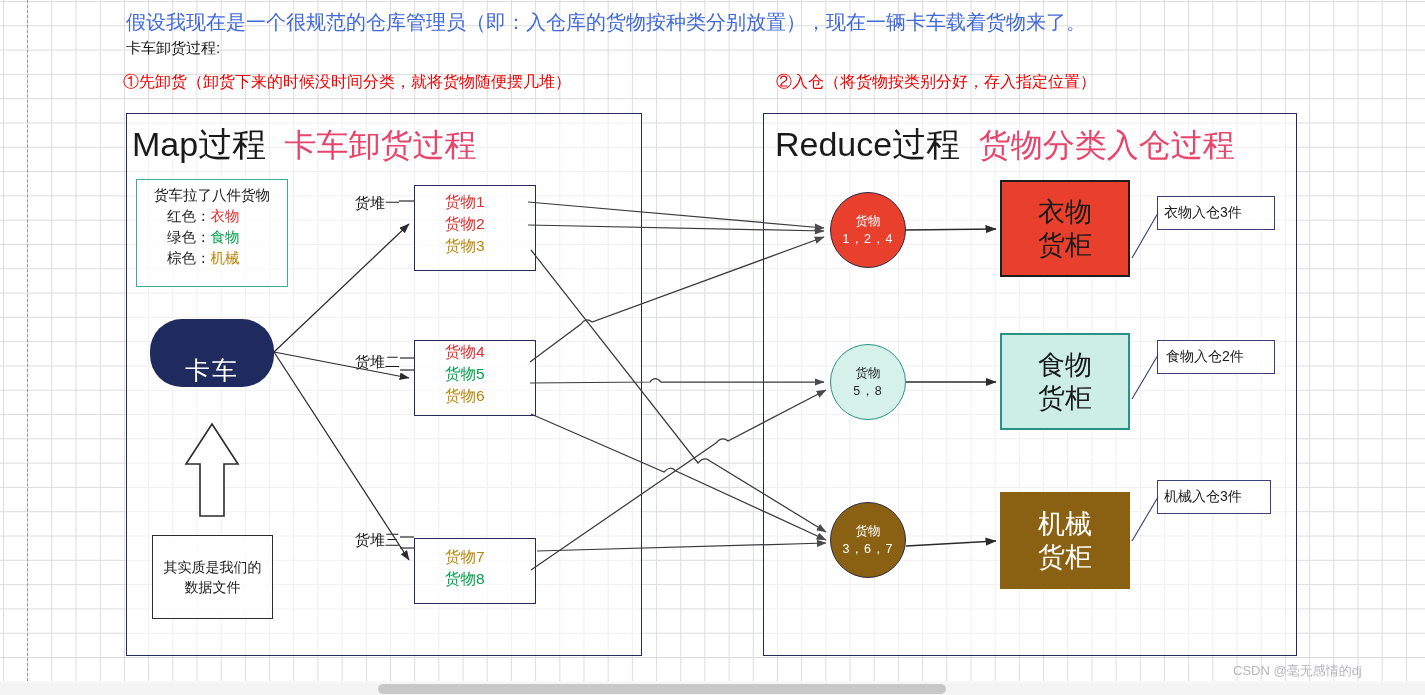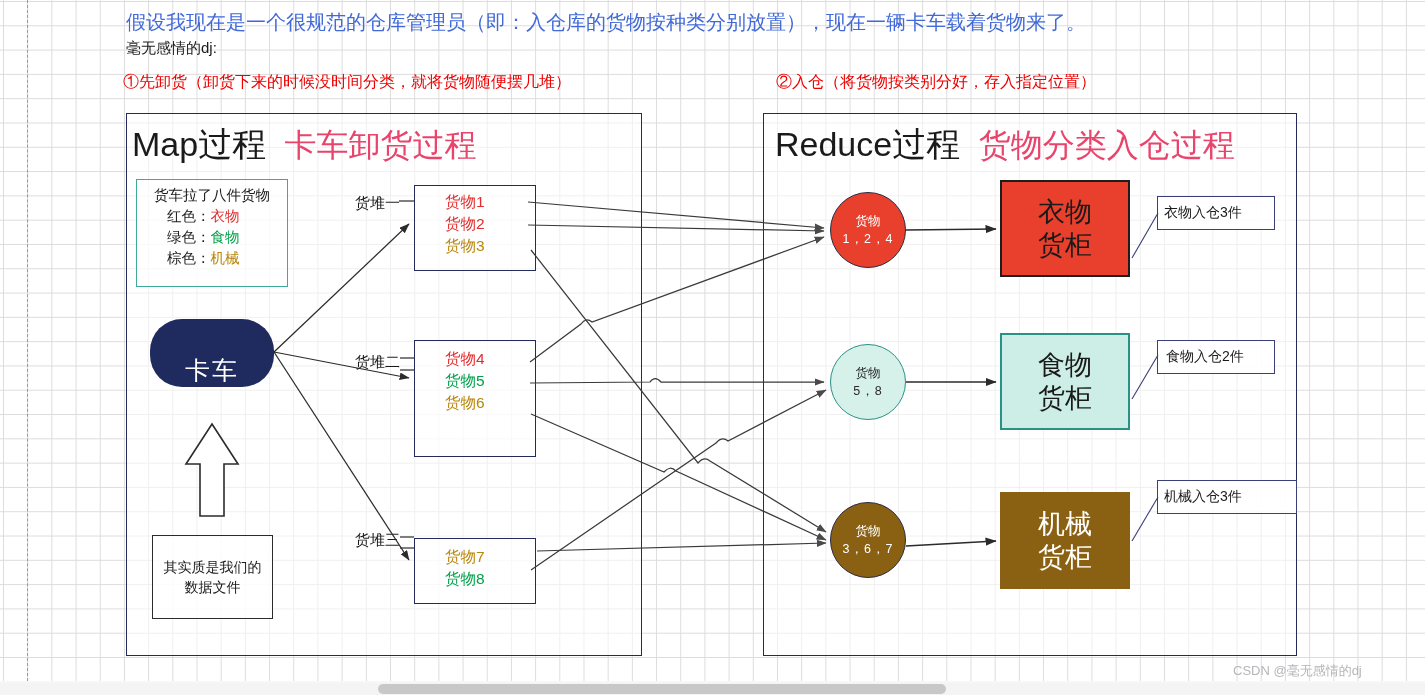--- a/index.html
+++ b/index.html
@@ -117,21 +117,21 @@
   
   .pile {
     border: 1.5px solid #24295e;
     background: rgba(255,255,255,0.6);
     padding-left: 30px;
   }
   .pile .g {
     font-size: 15.5px; line-height: 1.42; white-space: nowrap;
   }
   #pile1 { left: 414px; top: 185px; width: 122px; height: 86px; padding-top: 5px; }
-  #pile2 { left: 414px; top: 340px; width: 122px; height: 117px; padding-top: 7px; }
+  #pile2 { left: 414px; top: 340px; width: 122px; height: 76px; }
   #pile3 { left: 414px; top: 538px; width: 122px; height: 66px; padding-top: 7px; }
 
   .pile-label {
     font-size: 15px; color: #1a1a1a; white-space: nowrap;
   }
   #plabel1 { left: 355px; top: 194px; }
   #plabel2 { left: 355px; top: 353px; }
   #plabel3 { left: 355px; top: 531px; }
 
   
@@ -162,21 +162,21 @@
     border: 1.2px solid #3b3f77;
     background: rgba(255,255,255,0.82);
     font-size: 14px; color: #1a1a1a;
     padding: 4px 4px 4px 6px;
     white-space: nowrap;
     height: 34px;
     display: flex; align-items: center;
   }
   #cnote1 { left: 1157px; top: 196px; width: 118px; }
   #cnote2 { left: 1157px; top: 340px; width: 118px; padding-left: 8px; }
-  #cnote3 { left: 1157px; top: 480px; width: 140px; }
+  #cnote3 { left: 1157px; top: 480px; width: 114px; }
 
   
   #wires { position: absolute; left: 0; top: 0; width: 1425px; height: 695px; pointer-events: none; }
 
   
   #watermark {
     left: 1233px; top: 662px;
     font-size: 13px; color: #b6b6bb; white-space: nowrap;
   }
 
@@ -188,21 +188,21 @@
   }
 </style>
 </head>
 <body>
 
 <div id="canvas">
 
   <div id="dashline" class="abs"></div>
 
   <div class="abs hdr-blue">假设我现在是一个很规范的仓库管理员（即：入仓库的货物按种类分别放置），现在一辆卡车载着货物来了。</div>
-  <div class="abs hdr-black">毫无感情的dj:</div>
+  <div class="abs hdr-black">卡车卸货过程:</div>
   <div class="abs hdr-red2">②入仓（将货物按类别分好，存入指定位置）</div>
   <div class="abs hdr-red1">①先卸货（卸货下来的时候没时间分类，就将货物随便摆几堆）</div>
 
   <div id="panel-map" class="abs panel"></div>
   <div id="panel-red" class="abs panel"></div>
 
   <div id="title-map" class="abs panel-title-wrap">
     <span class="panel-title-en">Map过程</span>
     <span class="panel-title-cn-pink">卡车卸货过程</span>
   </div>

